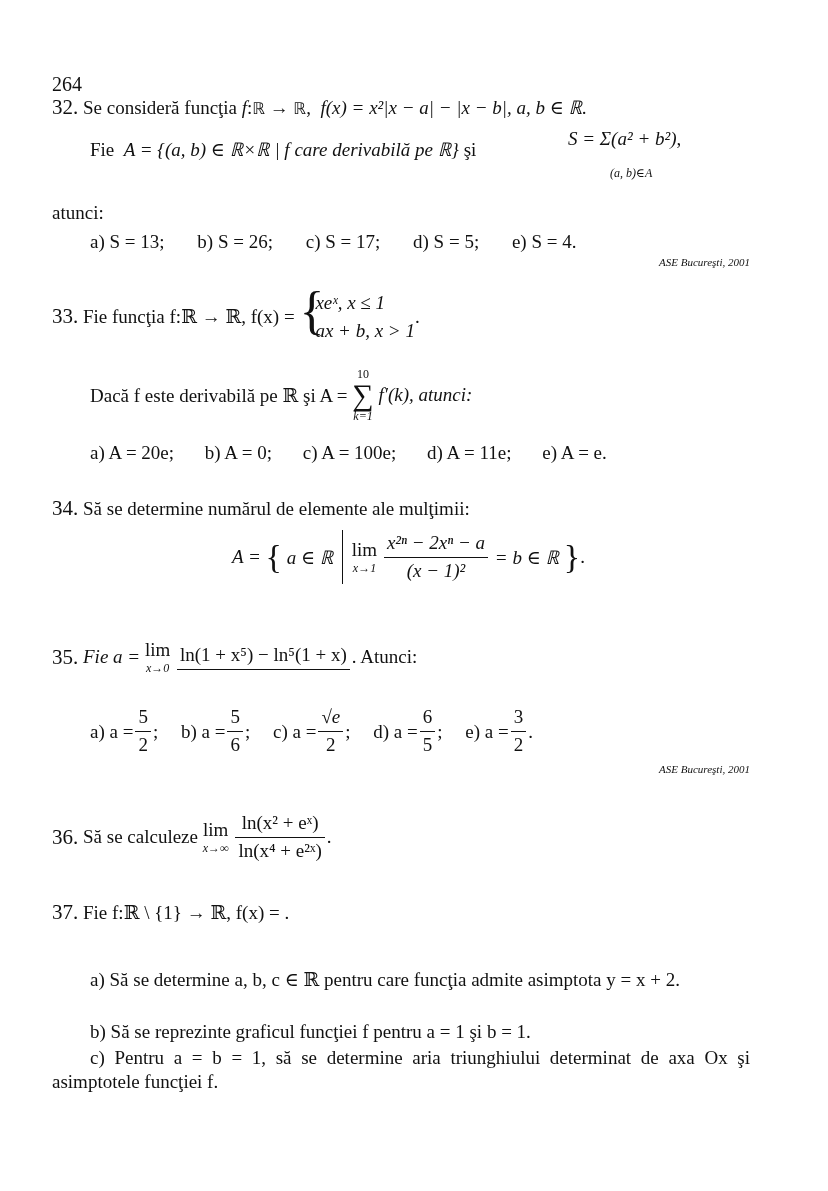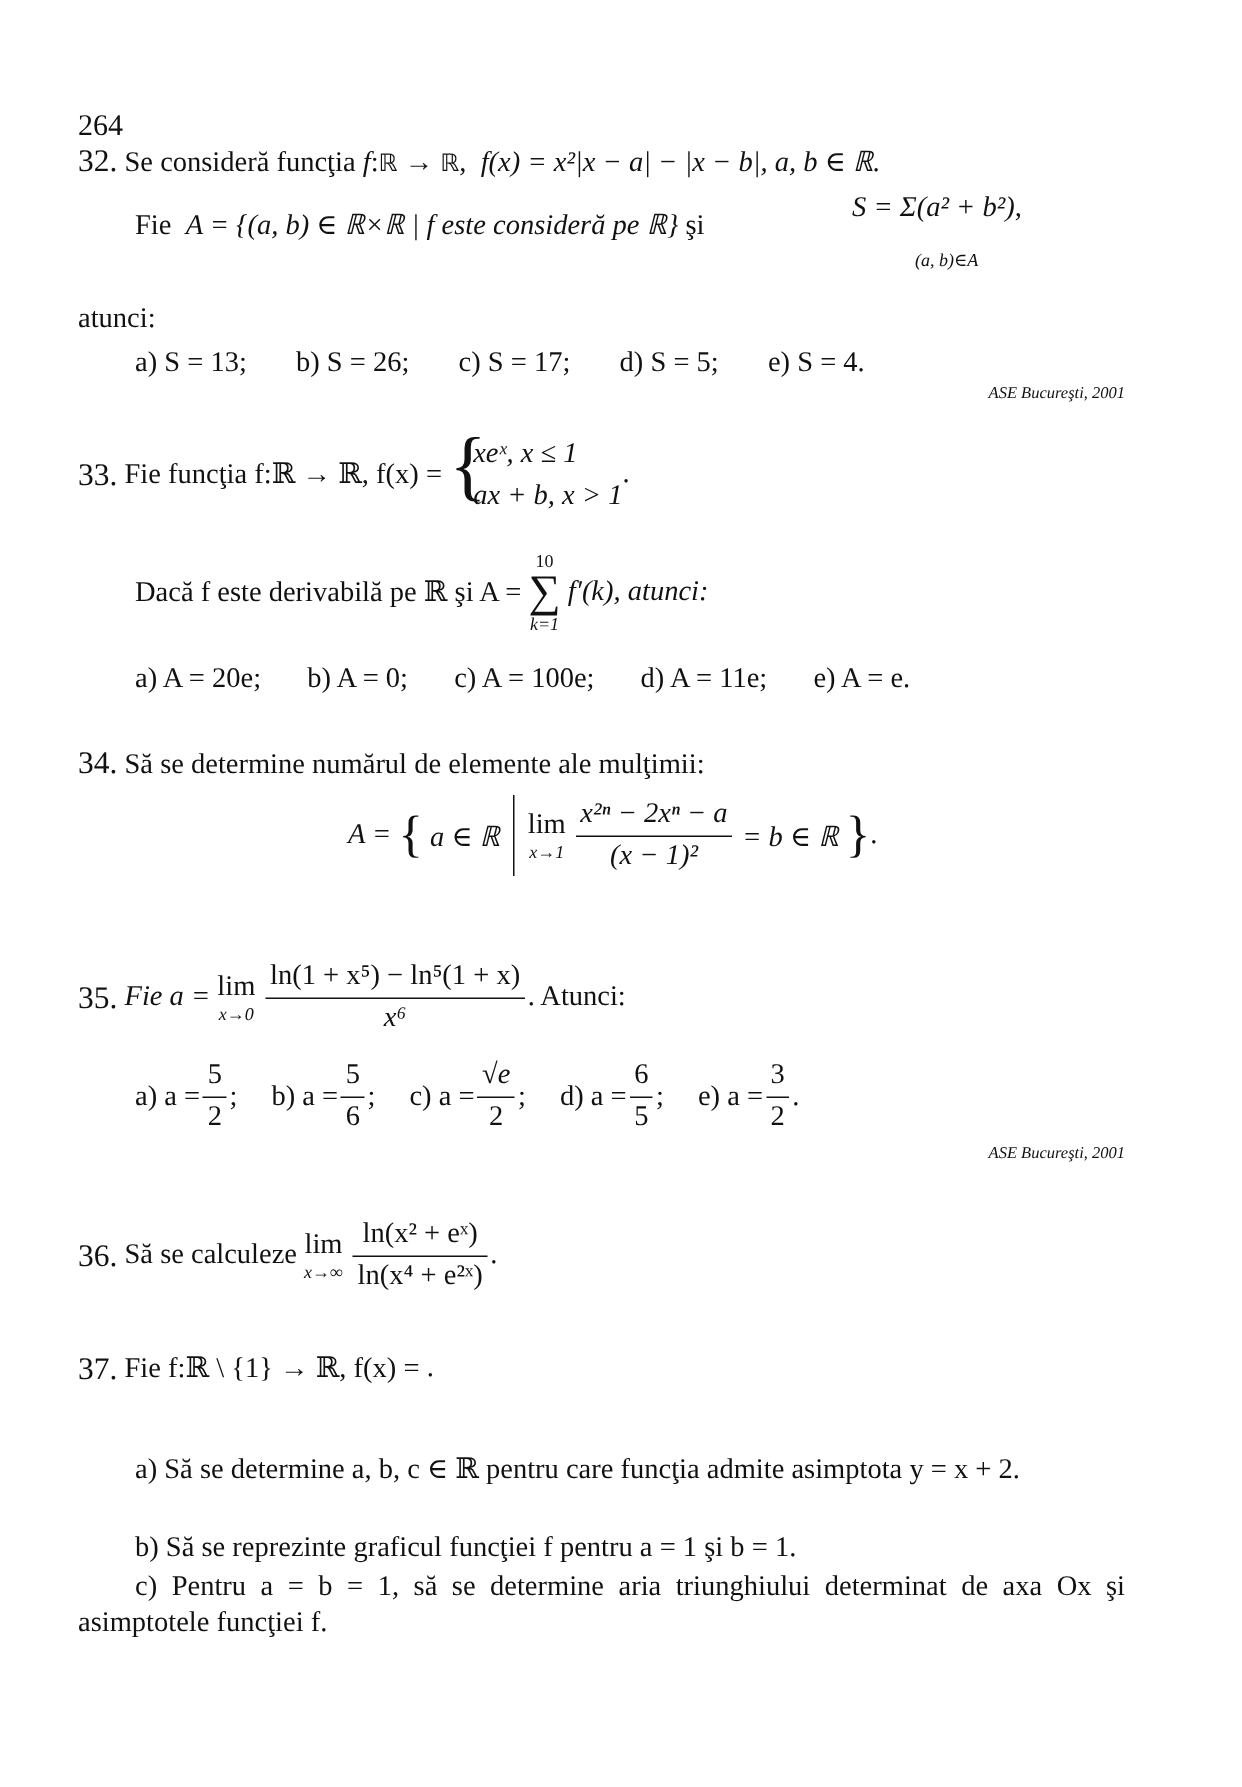--- a/index.html
+++ b/index.html
@@ -31,21 +31,21 @@
 <div class="abs num" style="left:52px;top:44px;font-size:20px;">264</div>
 
 <div class="abs" style="left:52px;top:94px;">
   <span class="num">32.</span>
   <span>Se consideră funcţia</span>
   <span class="it">f</span>:<span class="bb">ℝ</span> → <span class="bb">ℝ</span>,&nbsp;
   <span class="it">f(x) = x²|x − a| − |x − b|, a, b ∈ ℝ.</span>
 </div>
 <div class="abs" style="left:90px;top:136px;">
   <span>Fie</span>&nbsp;
-  <span class="it">A = {(a, b) ∈ ℝ×ℝ | f este consideră pe ℝ}</span>
+  <span class="it">A = {(a, b) ∈ ℝ×ℝ | f care derivabilă pe ℝ}</span>
   <span>şi</span>
 </div>
 <div class="abs" style="left:568px;top:128px;">
   <span class="it">S = Σ(a² + b²)</span>,
   <span class="abs it" style="left:42px;top:38px;font-size:12px;">(a, b)∈A</span>
 </div>
 <div class="abs" style="left:52px;top:202px;">atunci:</div>
 <div class="abs" style="left:90px;top:231px;">
   <span style="margin-right:28px;">a) S = 13;</span>
   <span style="margin-right:28px;">b) S = 26;</span>
@@ -98,21 +98,20 @@
   <span class="it" style="vertical-align:middle;">= b ∈ ℝ</span>
   <span class="big">}</span><span style="vertical-align:middle;">.</span>
 </div>
 
 <div class="abs" style="left:52px;top:640px;">
   <span class="num" style="vertical-align:middle;">35.</span>
   <span class="it" style="vertical-align:middle;">Fie a =</span>
   <span class="lim">lim<span class="sub">x→0</span></span>
   <span class="frac">
     <span class="nu">ln(1 + x⁵) − ln⁵(1 + x)</span>
-    <span class="de it">x⁶</span>
   </span><span style="vertical-align:middle;">. Atunci:</span>
 </div>
 <div class="abs" style="left:90px;top:706px;">
   <span style="margin-right:18px;"><span style="vertical-align:middle;">a) a =</span><span class="frac"><span class="nu">5</span><span class="de">2</span></span><span style="vertical-align:middle;">;</span></span>
   <span style="margin-right:18px;"><span style="vertical-align:middle;">b) a =</span><span class="frac"><span class="nu">5</span><span class="de">6</span></span><span style="vertical-align:middle;">;</span></span>
   <span style="margin-right:18px;"><span style="vertical-align:middle;">c) a =</span><span class="frac"><span class="nu it">√e</span><span class="de">2</span></span><span style="vertical-align:middle;">;</span></span>
   <span style="margin-right:18px;"><span style="vertical-align:middle;">d) a =</span><span class="frac"><span class="nu">6</span><span class="de">5</span></span><span style="vertical-align:middle;">;</span></span>
   <span><span style="vertical-align:middle;">e) a =</span><span class="frac"><span class="nu">3</span><span class="de">2</span></span><span style="vertical-align:middle;">.</span></span>
 </div>
 <div class="abs src" style="right:78px;top:763px;">ASE Bucureşti, 2001</div>

